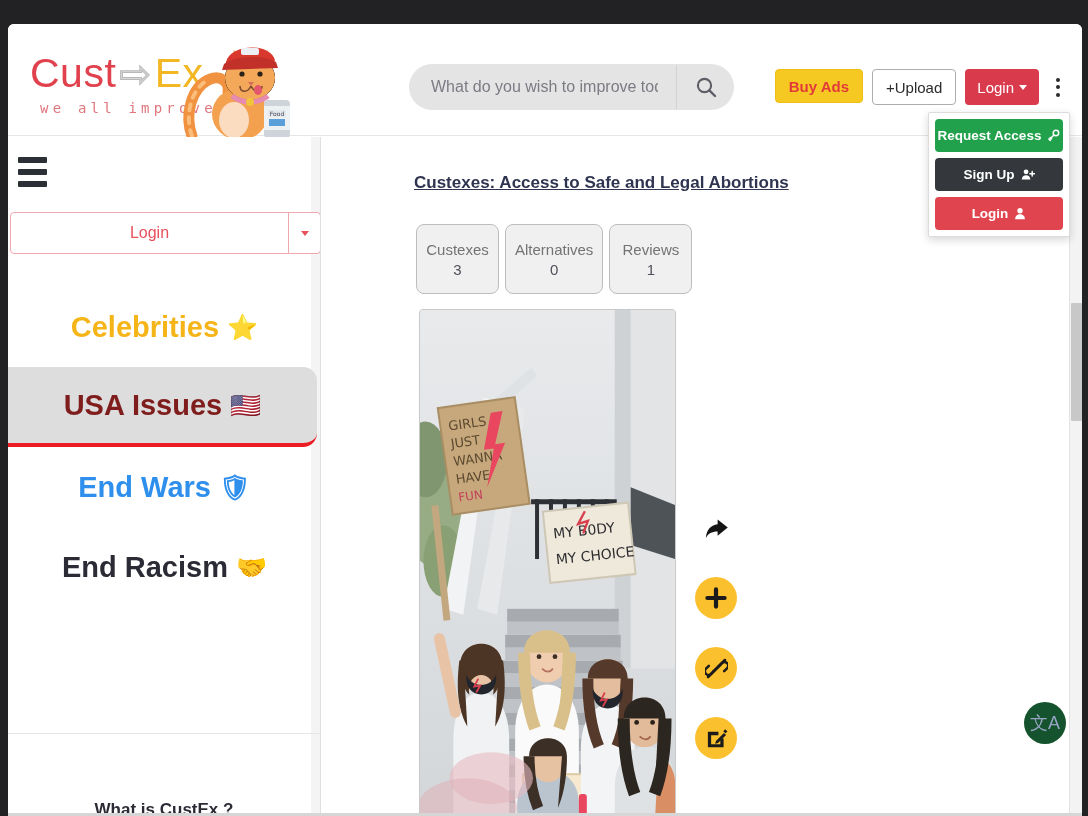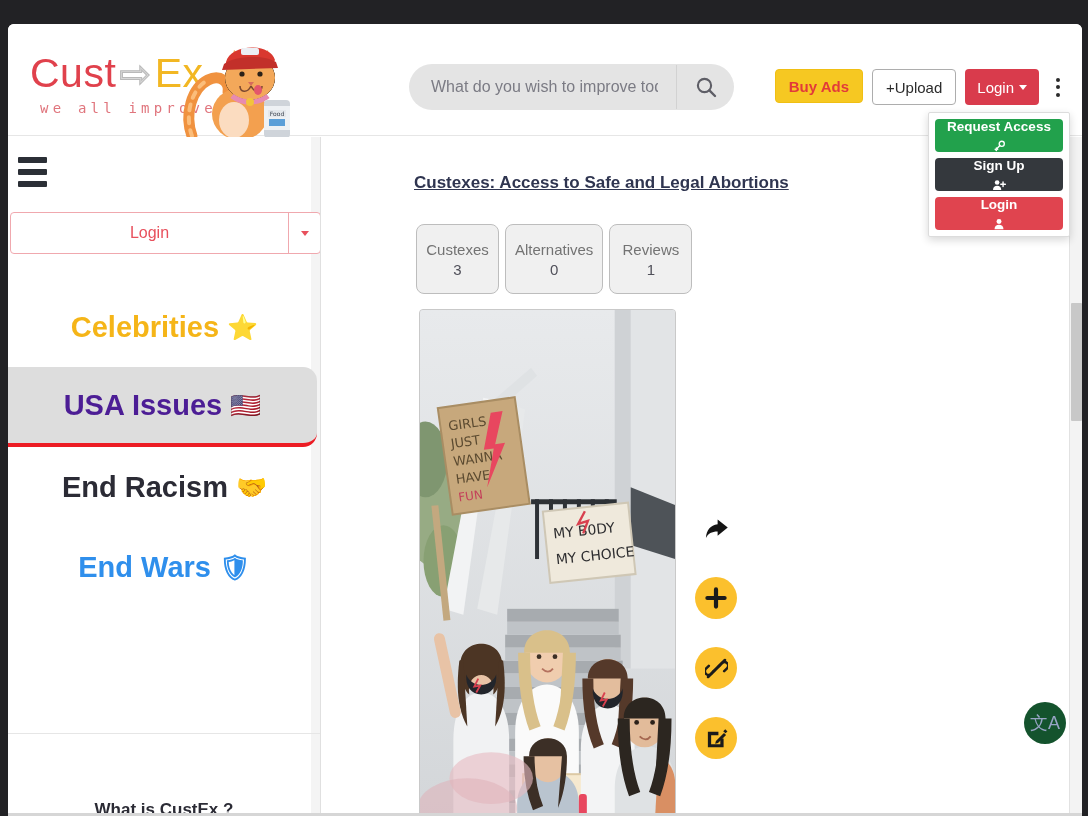--- a/index.html
+++ b/index.html
@@ -194,21 +194,20 @@
     border-radius: 4px;
     color: #ffffff;
     font-size: 13.5px;
     font-weight: 600;
     cursor: pointer;
     display: flex;
     align-items: center;
     justify-content: center;
     gap: 6px;
     font-family: "Liberation Sans", sans-serif;
-    flex-direction: column;
   }
   #dd-request { background: #22a14c; }
   #dd-signup  { background: #34383d; }
   #dd-login   { background: #e0444f; }
 
   
   #sidebar {
     position: absolute;
     left: 0; top: 113px;
     width: 313px; height: 689px;
@@ -293,21 +292,21 @@
     line-height: 1;
     font-family: "DejaVu Sans", sans-serif;
   }
   .nav-item.active {
     background: #dddddd;
     border-radius: 0 14px 14px 0;
     border-bottom: 4px solid #ec1c24;
     width: 309px;
   }
   #nav-celebrities { color: #f5b518; }
-  #nav-usa         { color: #4c1d95; }
+  #nav-usa         { color: #7f1d1d; }
   #nav-climate     { color: #22aa3e; }
   #nav-racism      { color: #2b2b35; }
   #nav-wars        { color: #2f8fec; }
 
   #what-is-block {
     position: absolute;
     left: 0; top: 596px;
     width: 312px;
     border-top: 1px solid #e6e6e6;
     border-bottom: 1px solid #e6e6e6;
@@ -569,27 +568,27 @@
 
     <div id="nav-list">
       <div class="nav-item" id="nav-celebrities">
         <span>Celebrities</span>
         <span class="nav-emoji">⭐</span>
       </div>
       <div class="nav-item active" id="nav-usa">
         <span>USA Issues</span>
         <span class="nav-emoji">🇺🇸</span>
       </div>
+      <div class="nav-item" id="nav-wars">
+        <span>End Wars</span>
+        <span class="nav-emoji">🛡</span>
+      </div>
       <div class="nav-item" id="nav-racism">
         <span>End Racism</span>
         <span class="nav-emoji">🤝</span>
-      </div>
-      <div class="nav-item" id="nav-wars">
-        <span>End Wars</span>
-        <span class="nav-emoji">🛡</span>
       </div>
     </div>
 
     <div id="what-is-block">
       <span id="what-is-link">What is CustEx ?</span>
     </div>
   </div>
 
   <div id="main">
 

